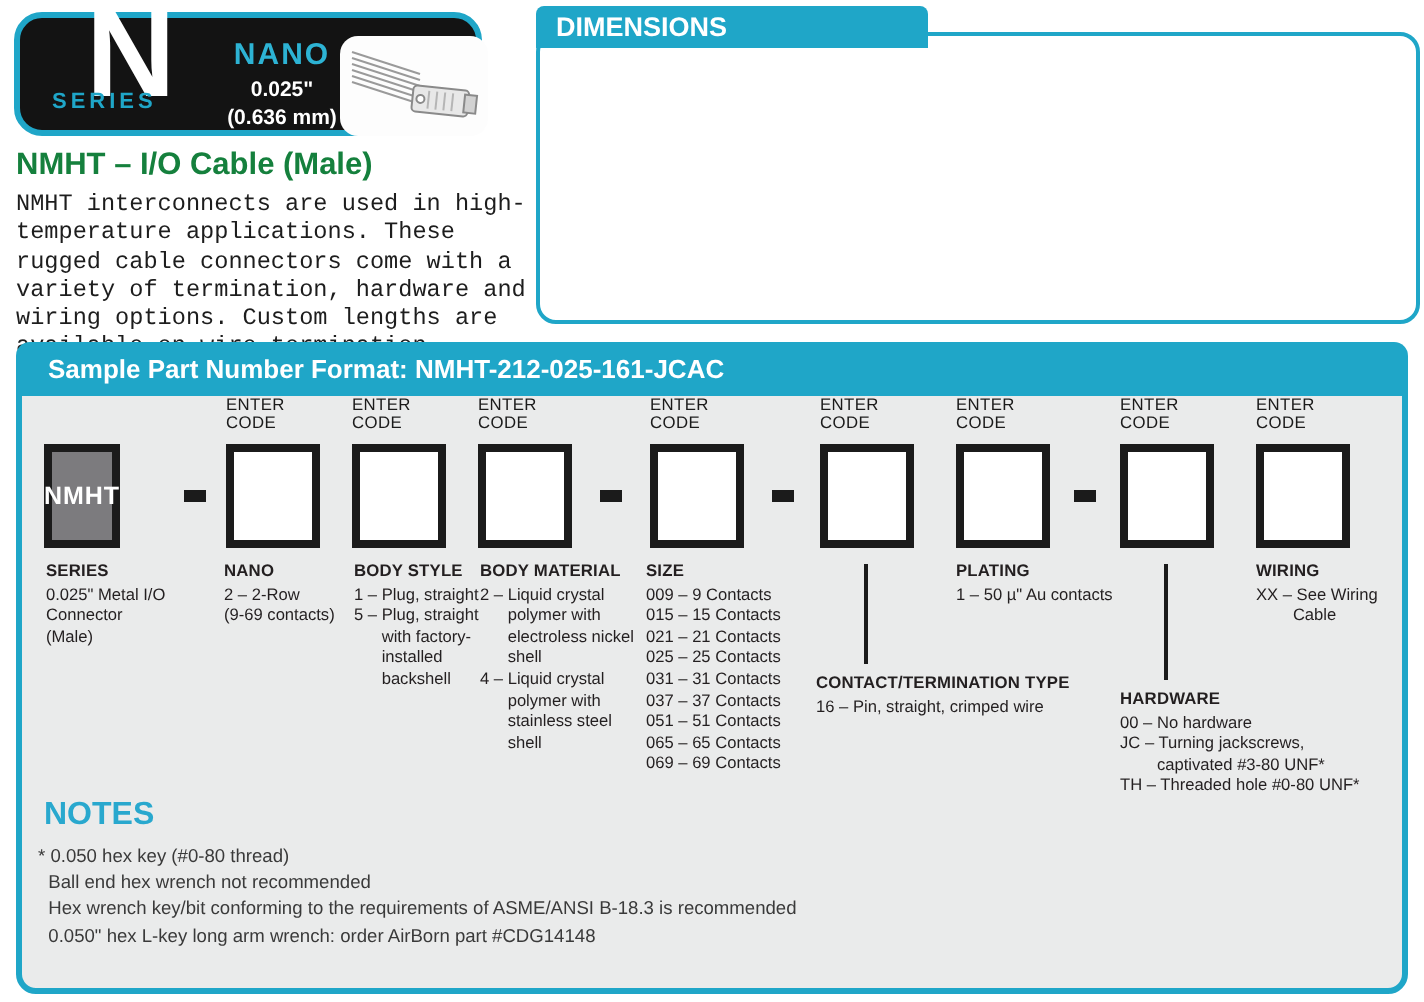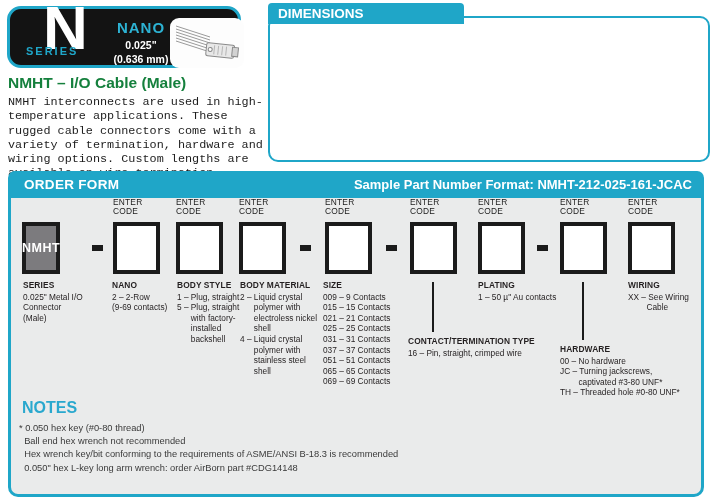--- a/index.html
+++ b/index.html
@@ -288,21 +288,20 @@
           <td>1.125</td>
           <td>1.020</td>
           <td>.910</td>
         </tr>
   </tbody>
     </table>
   <div class="abs dims-footnote">Please reference NTHTM-DIM-1 for more detail.</div>
 
   <div class="abs of-box"></div>
   <div class="abs of-header">
-    <span class="of-title">ORDER FORM</span>
     <span class="of-sample">Sample Part Number Format: NMHT-212-025-161-JCAC</span>
   </div>
 
   <div class="abs nmht-box">NMHT</div>
 
   <div class="abs enter-code" style="left:113px">
       <div>ENTER</div>
       <div>CODE</div>
     </div>
   <div class="abs enter-code" style="left:176px">

